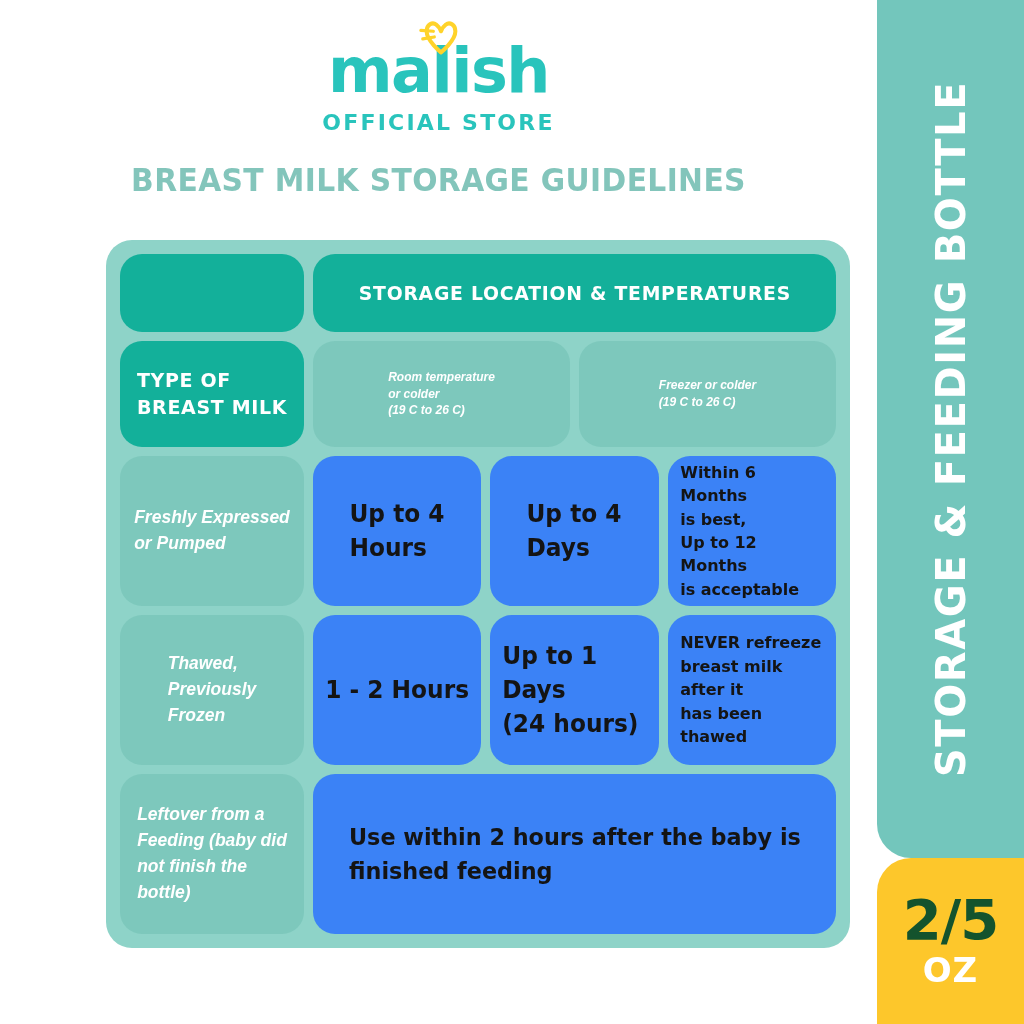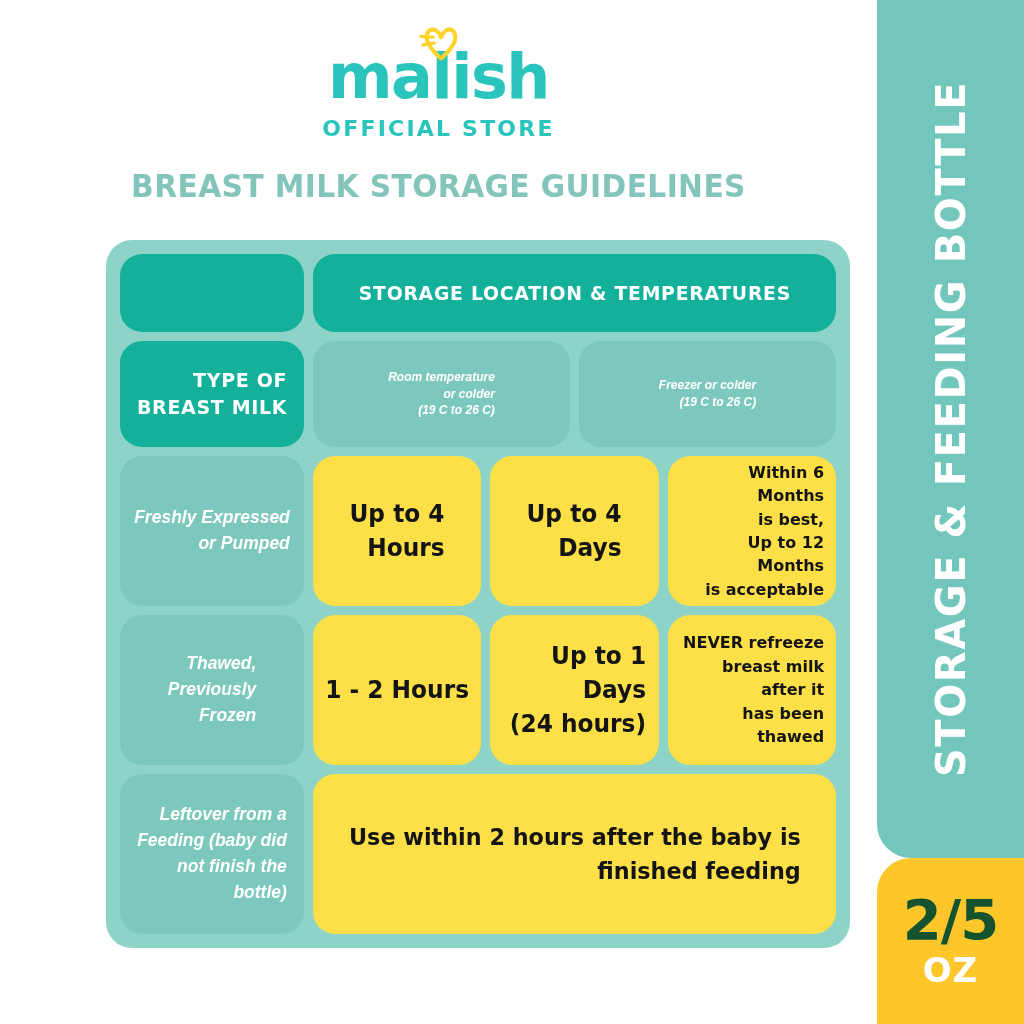--- a/index.html
+++ b/index.html
@@ -73,21 +73,21 @@
     font-size: 34px;
     line-height: 1.2;
     letter-spacing: 1px;
     margin-top: 2px;
   }
 
   
   .header {
     position: absolute;
     left: 0;
-    top: 6px;
+    top: 0;
     width: 877px;
     padding-top: 40px;
     text-align: center;
   }
   .brand-block {
     position: relative;
     display: inline-block;
   }
   .brand-mark {
     position: absolute;
@@ -140,31 +140,31 @@
   .row { display: flex; gap: 9px; }
   .row-head   { height: 78px; }
   .row-subhead{ height: 106px; }
   .row-body   { height: 150px; }
   .row-last   { flex: 1; }
 
   .cell {
     display: flex;
     align-items: center;
     justify-content: center;
-    text-align: right;
+    text-align: left;
     border-radius: 22px;
     padding: 6px 10px;
   }
 
   .col-label { width: 184px; flex: none; }
   .col-data  { flex: 1; }
 
   .teal-solid { background: #13b09a; }
   .teal-soft  { background: #7dc8bc; }
-  .yellow     { background: #fde047; }
+  .yellow     { background: #3b82f6; }
 
   .cell-head-title {
     color: #ffffff;
     font-family: "DejaVu Sans", sans-serif;
     font-weight: bold;
     font-size: 20px;
     letter-spacing: 0.8px;
     transform: scaleX(0.94);
   }
   .cell-type-title {

